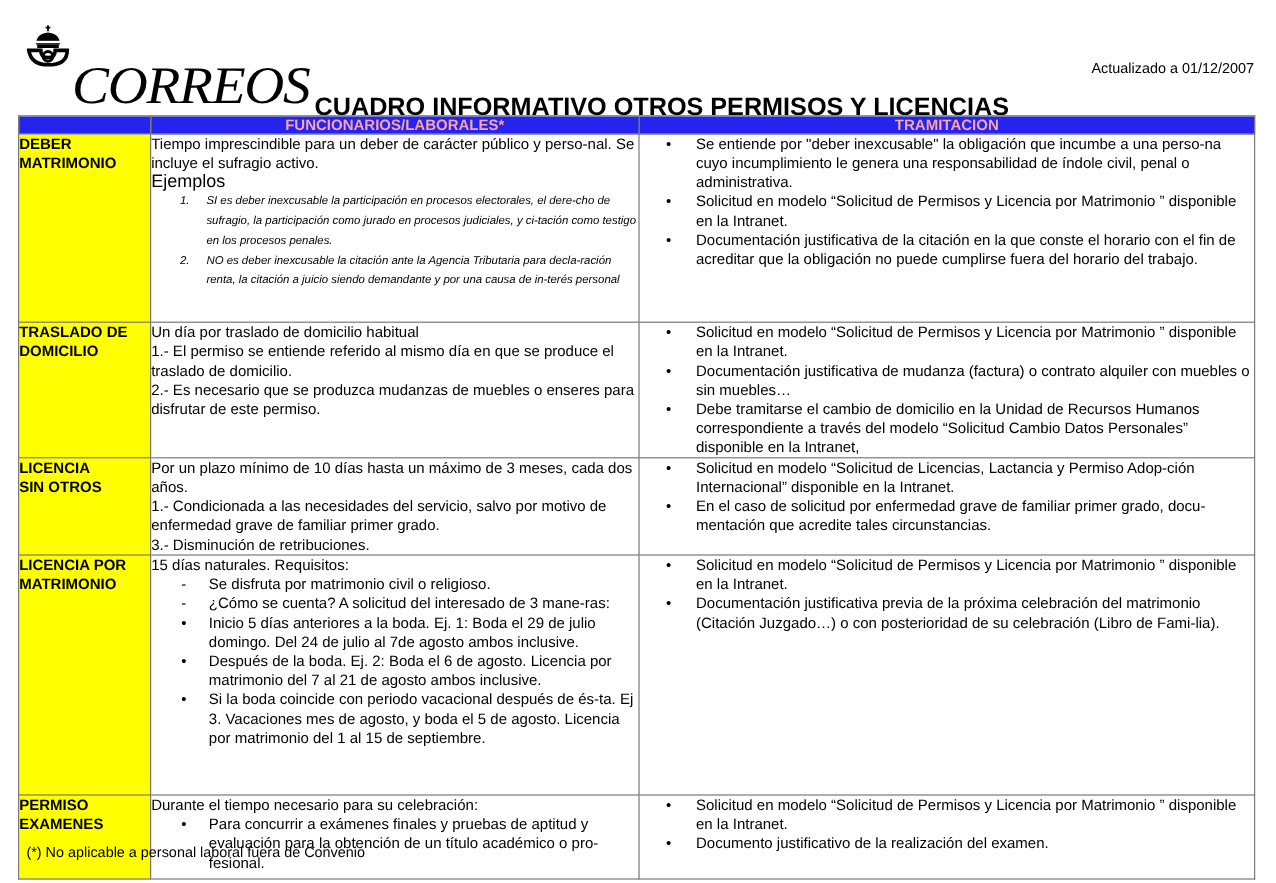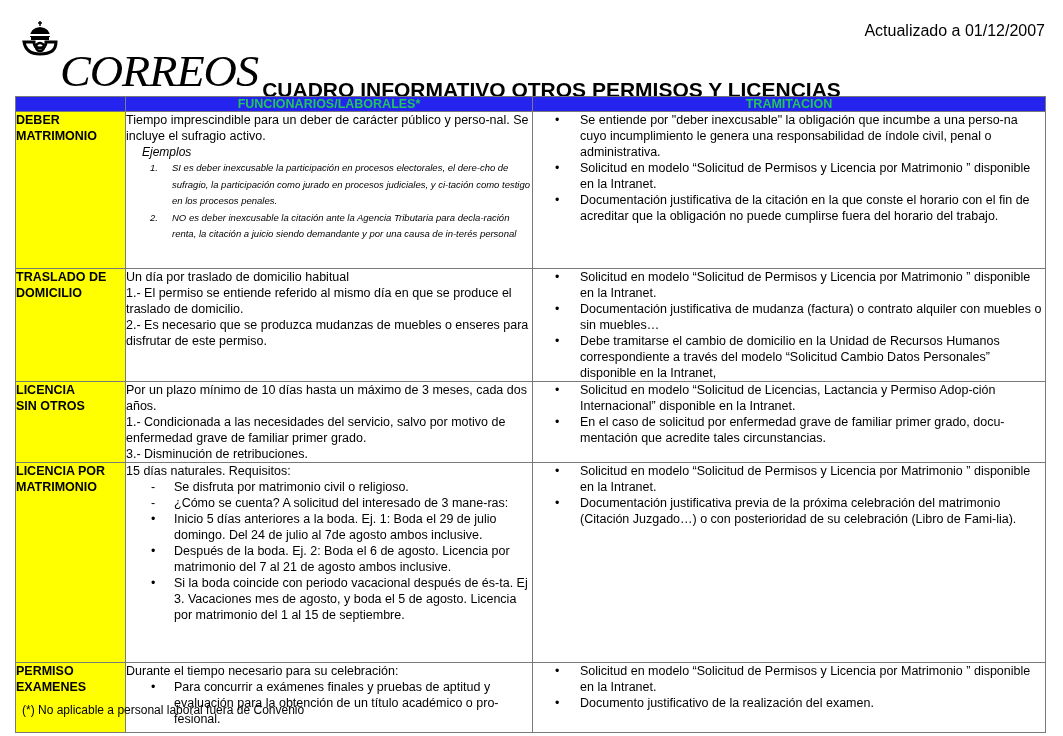--- a/index.html
+++ b/index.html
@@ -2,33 +2,33 @@
 <html><head>
 <meta charset="utf-8">
 <style>
   html, body { margin:0; padding:0; background:#ffffff; }
   body { width:1063px; height:736px; position:relative; overflow:hidden;
          font-family:"Liberation Sans", sans-serif; color:#000; }
   .logo { position:absolute; left:22px; top:20px; width:220px; height:72px; }
   .logo svg { display:block; }
   .logo-text { position:absolute; left:38px; top:30px; font-family:"Liberation Serif", serif;
                font-style:italic; font-size:44px; letter-spacing:-1px; line-height:44px; font-weight:normal; transform:scaleX(1.05); transform-origin:left; }
-  .updated { position:absolute; right:18px; top:22px; font-size:16px; }
+  .updated { position:absolute; right:18px; top:50px; font-size:12px; }
   .title { position:absolute; left:0; width:1063px; text-align:center; top:78px;
            font-size:21px; font-weight:bold; padding-left:40px; box-sizing:border-box; }
   table.grid { position:absolute; left:15px; top:96px; width:1030px;
                border-collapse:collapse; table-layout:fixed; font-size:12.5px; }
   table.grid td, table.grid th { border:1px solid #7a7a7a; vertical-align:top; padding:0; }
-  th.hdr { background:#2424ee; color:#22c55e; font-size:12.5px; font-weight:bold;
+  th.hdr { background:#2424ee; color:#fca5a5; font-size:12.5px; font-weight:bold;
            text-align:center; height:14px; line-height:14px; }
   th.hdr.blank { background:#2424ee; }
   td.cat { background:#ffff00; font-weight:bold; padding:1px 6px 0 6px; line-height:16px; }
   td.desc { padding:1px 6px 4px 7px; line-height:16px; }
   td.tram { padding:1px 6px 4px 6px; line-height:16px; }
-  .ej-title { font-style:italic; font-size:12px; line-height:16px;padding-left:16px; }
+  .ej-title { font-size:15px; line-height:16px; }
   ol.ej { margin:0; padding:0; list-style:none; font-style:italic; font-size:9.5px; line-height:16.5px; }
   ol.ej li { position:relative; padding-left:46px; }
   ol.ej li .num { position:absolute; left:24px; top:0; }
   ul.bul { margin:0; padding:0; list-style:none; }
   ul.bul li { position:relative; padding-left:47px; }
   ul.bul li .dot { position:absolute; left:22px; top:0; }
   ul.dash { margin:0; padding:0; list-style:none; }
   ul.dash li { position:relative; padding-left:48px; }
   ul.dash li .dash-m { position:absolute; left:25px; top:0; }
   ul.bul2 { margin:0; padding:0; list-style:none; }

